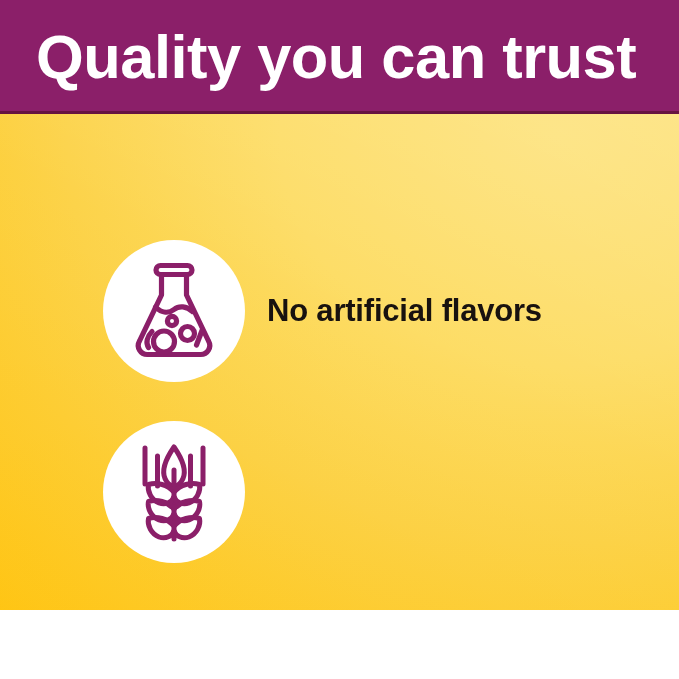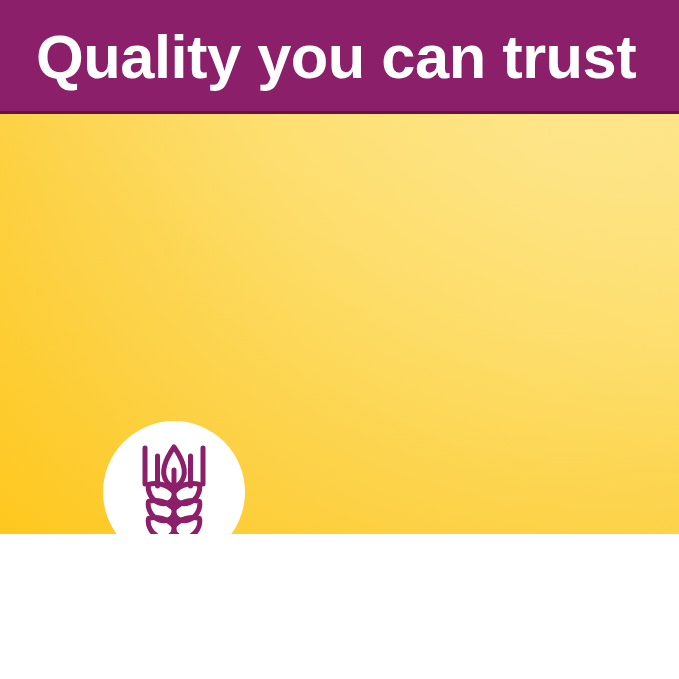--- a/index.html
+++ b/index.html
@@ -3,21 +3,21 @@
 <meta charset="utf-8">
 <style>
   html, body {
     margin: 0;
     padding: 0;
     background: #ffffff;
   }
   #canvas {
     position: relative;
     width: 679px;
-    height: 534px;
+    height: 610px;
     overflow: hidden;
     font-family: "Liberation Sans", sans-serif;
     background: #FFD24A;
   }
 
   
   .bg-yellow {
     position: absolute;
     left: 0;
     top: 113px;
@@ -105,20 +105,43 @@
 
 <div id="canvas">
 
   <div class="bg-yellow"></div>
   <div class="bg-yellow-shade"></div>
 
   <div class="banner"></div>
   <div class="banner-rule"></div>
   <div class="banner-title">Quality you can trust</div>
 
+  <div class="feature feature-1">
+    <div class="icon-disc">
+      <span>
+        <svg width="92" height="100" viewBox="0 0 92 100" fill="none" stroke="#8B1F69" stroke-width="5.2" stroke-linecap="round" stroke-linejoin="round">
+
+          <rect x="28" y="4.5" width="36" height="9" rx="4.5"></rect>
+
+          <path d="M33.5 13.5 L33.5 34 L11.5 80 a9 9 0 0 0 8 13.5 L72.5 93.5 a9 9 0 0 0 8 -13.5 L58.5 34 L58.5 13.5"></path>
+
+          <path d="M27.5 46 C34 52.5 41 52.5 46 48.5 C51 44.5 58.5 45 64.5 50.5"></path>
+
+          <circle cx="44" cy="60" r="4.6"></circle>
+          <circle cx="59.5" cy="72.5" r="7"></circle>
+          <circle cx="36" cy="80.5" r="10.5"></circle>
+
+          <path d="M24 70.5 C19 75.5 17.5 82 20.5 86.5"></path>
+
+          <path d="M74 69.5 L68.5 84"></path>
+        </svg>
+      </span>
+    </div>
+    <div class="feature-label">No artificial flavors</div>
+  </div>
 
   <div class="feature feature-2">
     <div class="icon-disc">
       <span>
         <svg width="86" height="104" viewBox="0 0 86 104" fill="none" stroke="#8B1F69" stroke-width="5" stroke-linecap="round" stroke-linejoin="round">
 
           <path d="M14 8 L14 44"></path>
           <path d="M72 8 L72 44"></path>
 
           <path d="M26.5 16 L26.5 46"></path>

